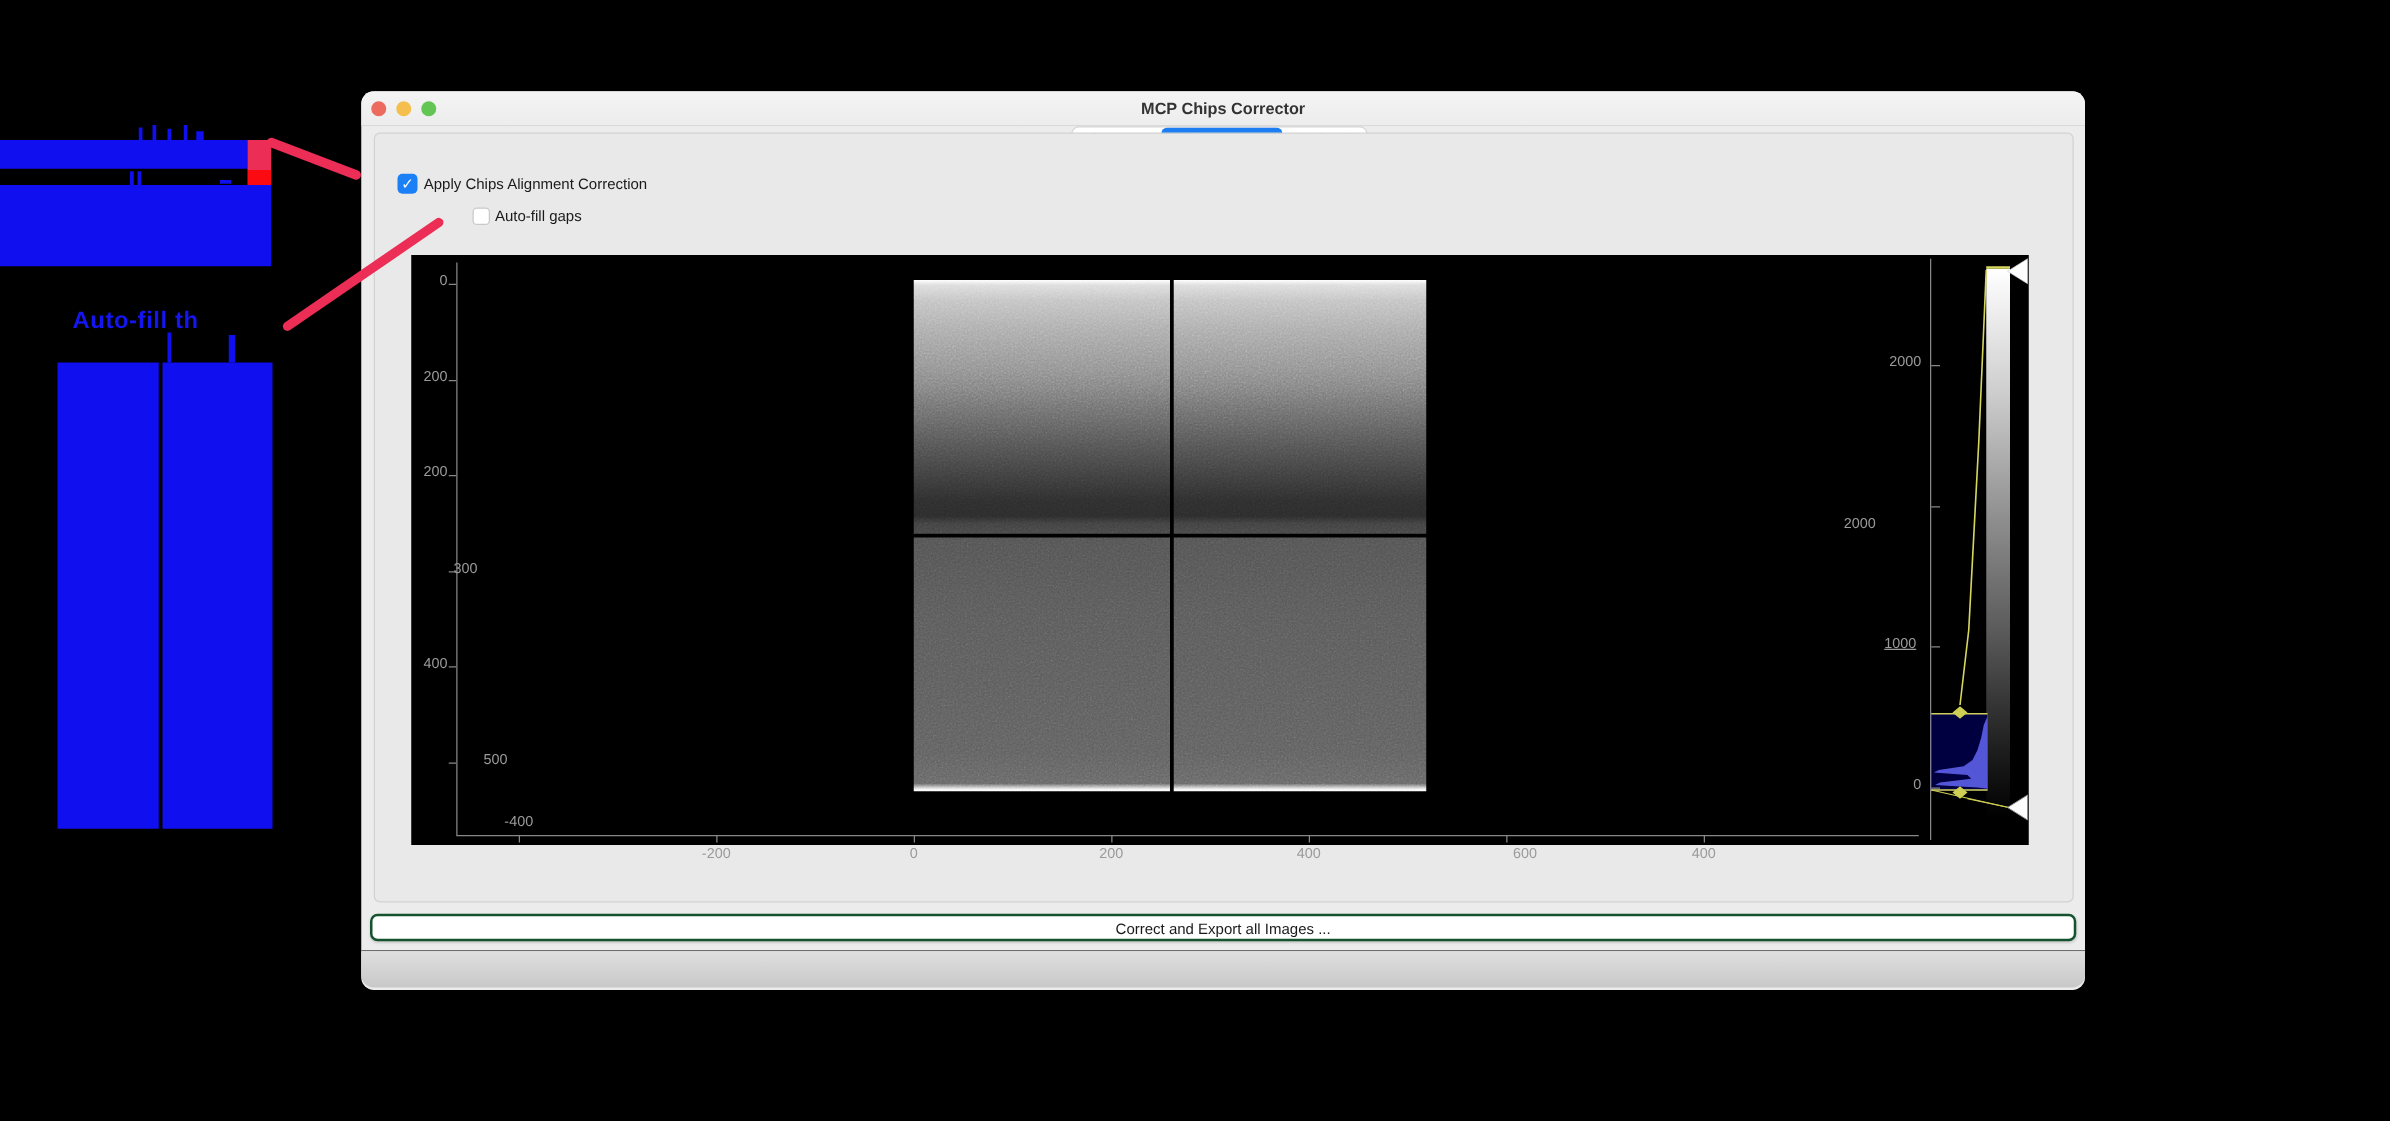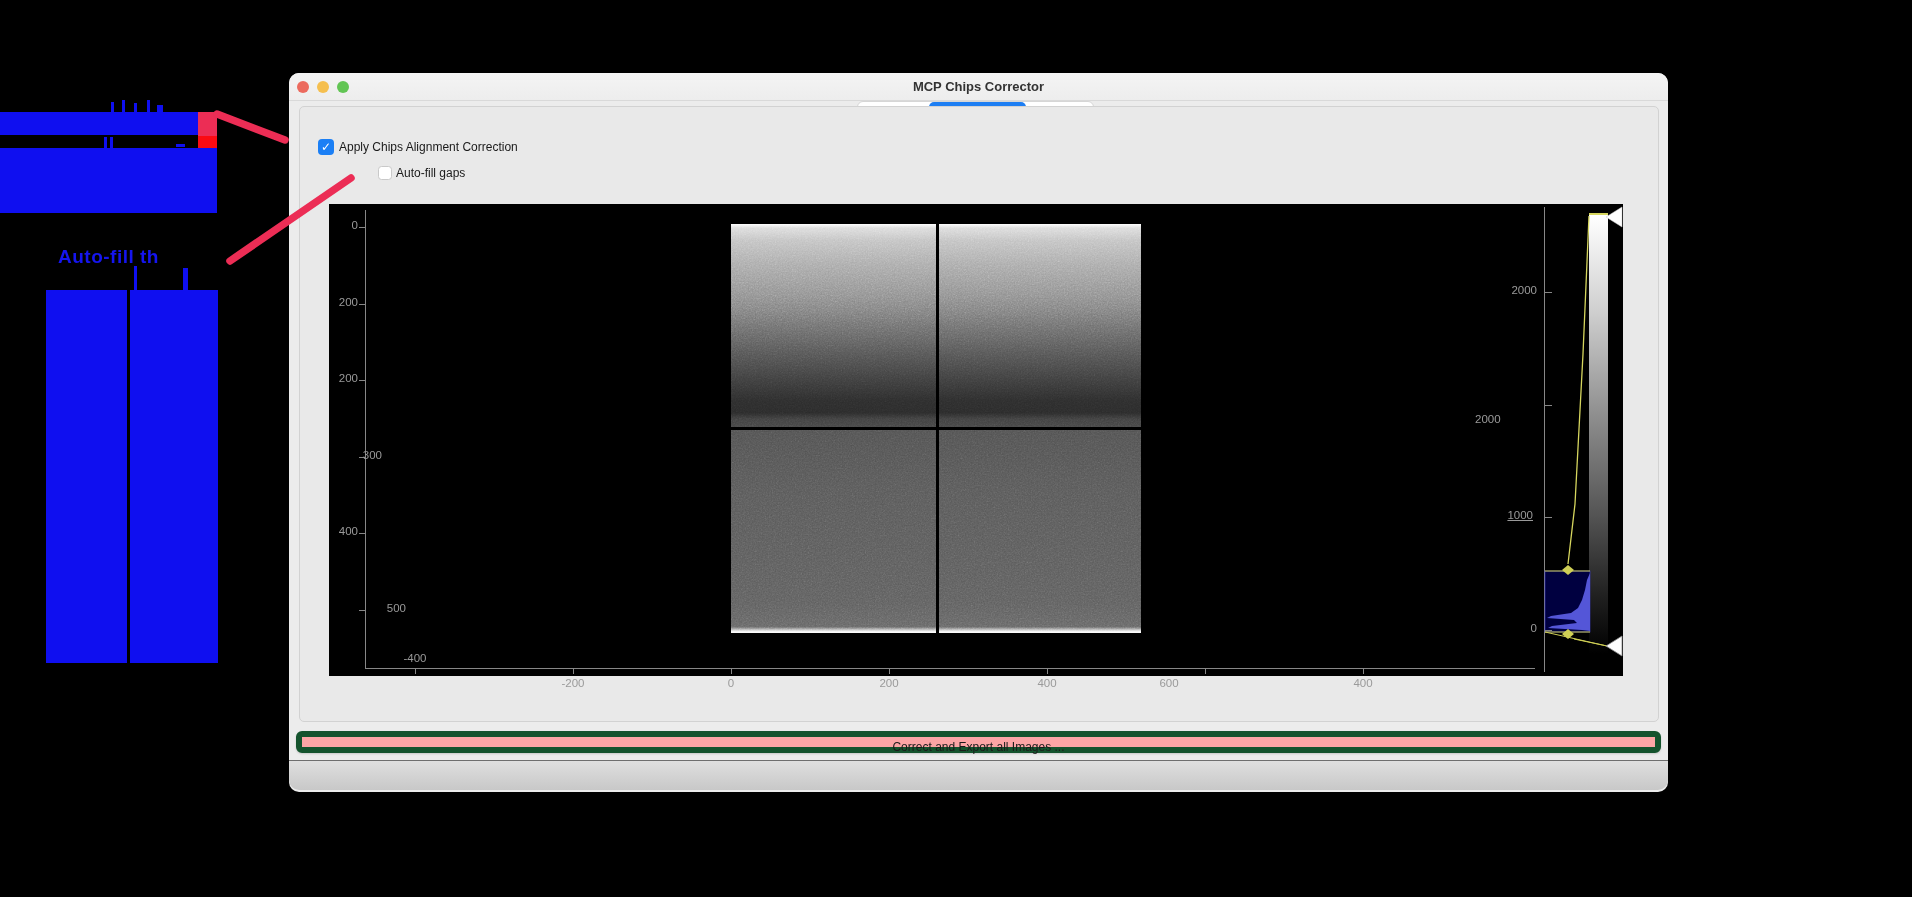--- a/index.html
+++ b/index.html
@@ -38,22 +38,22 @@
   .quad.top{background:linear-gradient(to bottom,#ffffff 0%,#dcdcdc 2%,#c2c2c2 8%,#a9a9a9 20%,
             #8f8f8f 35%,#6f6f6f 50%,#525252 65%,#3b3b3b 78%,#2c2c2c 87%,#2a2a2a 93%,#3f3f3f 96%,#454545 100%);}
   .quad.bot{background:linear-gradient(to bottom,#515151 0%,#585858 30%,#5b5b5b 60%,#5e5e5e 85%,
             #656565 97%,#f2f2f2 99.2%,#ffffff 100%);}
   .noise{position:absolute;left:0;top:0;mix-blend-mode:overlay;opacity:.5;pointer-events:none;}
   .gradbar{position:absolute;left:1260px;top:11px;width:19px;height:439px;
            background:linear-gradient(to bottom,#ffffff 0%,#cfcfcf 22%,#909090 45%,#555555 68%,#222222 86%,#000000 100%);}
   .gradbar-topline{position:absolute;left:1260px;top:9px;width:19px;height:2px;background:#D6D65E;}
   .cbsvg{position:absolute;left:0;top:0;pointer-events:none;}
   
-  .export-btn{position:absolute;left:7px;top:658px;width:1365px;height:22px;background:#fca5a5;
-              border:6px solid #14532d;border-radius:6px;box-sizing:border-box;box-shadow:0 1px 2px rgba(0,0,0,.15);
+  .export-btn{position:absolute;left:7px;top:658px;width:1365px;height:22px;background:#ffffff;
+              border:2px solid #14532d;border-radius:6px;box-sizing:border-box;box-shadow:0 1px 2px rgba(0,0,0,.15);
               font-size:12px;text-align:center;line-height:20px;color:#1a1a1a;}
   .window-divider{position:absolute;left:0;top:687px;width:1379px;height:1px;background:#6e6e6e;}
   .bottom-bar{position:absolute;left:0;top:688px;width:1379px;height:29px;
               background:linear-gradient(#dfdfdf,#c8c8c8);border-radius:0 0 10px 10px;}
   .arrow-layer{position:absolute;left:0;top:0;z-index:60;pointer-events:none;}
 </style>
 </head>
 <body>
 
 <div id="stage">
@@ -147,21 +147,21 @@
           <div class="xlabel" style="left: 56px; top: 448px; width: 60px; text-align: center;">-400</div>
           <div class="xtick" style="left: 244px; top: 464px; width: 1px; height: 6px;"></div>
           <div class="xlabel" style="left: 214px; top: 473px; width: 60px; text-align: center;">-200</div>
           <div class="xtick" style="left: 402px; top: 464px; width: 1px; height: 6px;"></div>
           <div class="xlabel" style="left: 372px; top: 473px; width: 60px; text-align: center;">0</div>
           <div class="xtick" style="left: 560px; top: 464px; width: 1px; height: 6px;"></div>
           <div class="xlabel" style="left: 530px; top: 473px; width: 60px; text-align: center;">200</div>
           <div class="xtick" style="left: 718px; top: 464px; width: 1px; height: 6px;"></div>
           <div class="xlabel" style="left: 688px; top: 473px; width: 60px; text-align: center;">400</div>
           <div class="xtick" style="left: 876px; top: 464px; width: 1px; height: 6px;"></div>
-          <div class="xlabel" style="left: 810px; top: 473px; width: 60px; text-align: center;">600</div>
+          <div class="xlabel" style="left: 861px; top: 473px; width: 60px; text-align: center;">600</div>
           <div class="xtick" style="left: 1034px; top: 464px; width: 1px; height: 6px;"></div>
           <div class="xlabel" style="left: 1004px; top: 473px; width: 60px; text-align: center;">400</div>
           <div class="ytick" style="left: 30px; top: 23px; width: 6px; height: 1px;"></div>
           <div class="ylabel" style="left: 0px; top: 15px; width: 29px; text-align: right;">0</div>
           <div class="ytick" style="left: 30px; top: 99.56px; width: 6px; height: 1px;"></div>
           <div class="ylabel" style="left: 0px; top: 91.56px; width: 29px; text-align: right;">200</div>
           <div class="ytick" style="left: 30px; top: 176.12px; width: 6px; height: 1px;"></div>
           <div class="ylabel" style="left: 0px; top: 168.12px; width: 29px; text-align: right;">200</div>
           <div class="ytick" style="left: 30px; top: 252.68px; width: 6px; height: 1px;"></div>
           <div class="ylabel" style="left: 0px; top: 244.68px; width: 29px; text-align: right; padding-left: 24px;">300</div>

